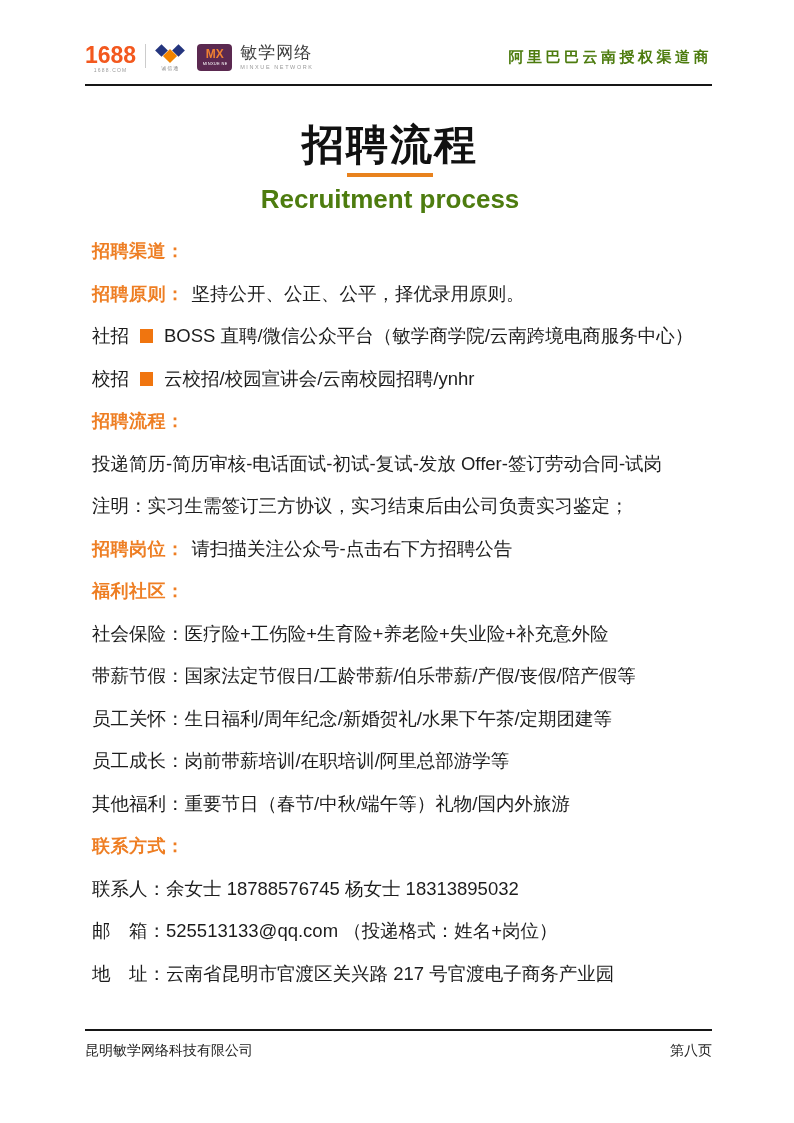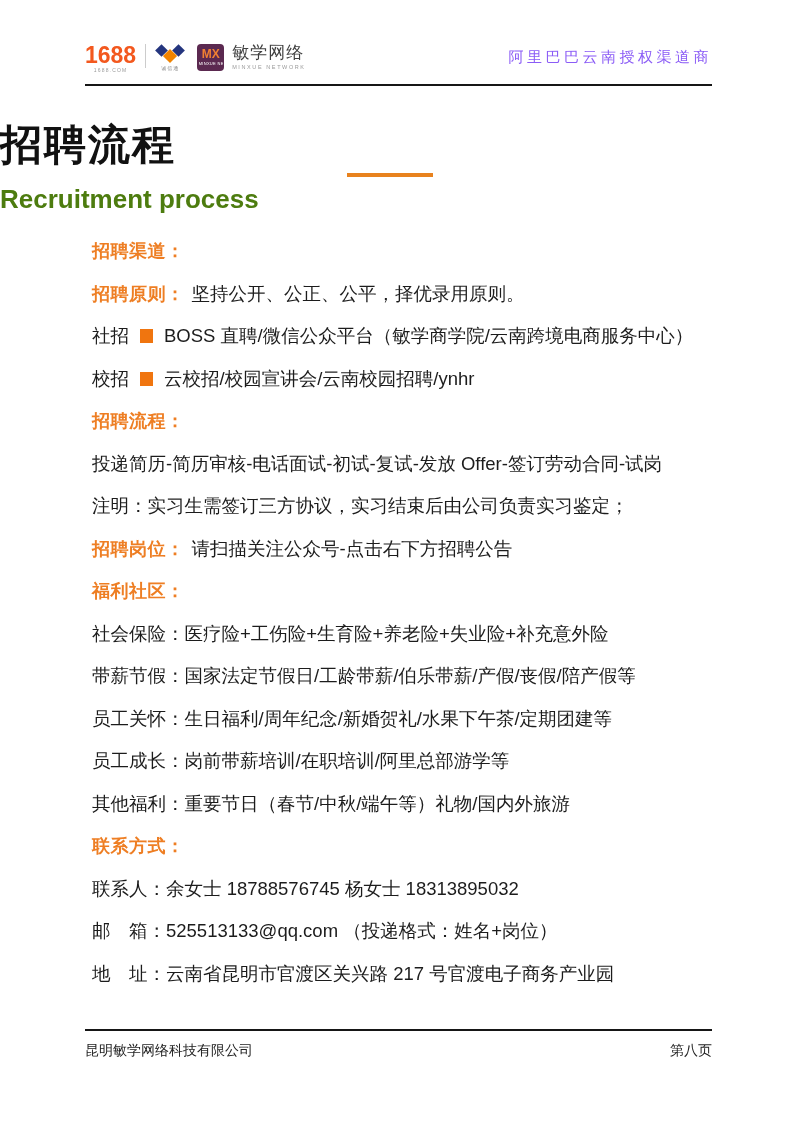--- a/index.html
+++ b/index.html
@@ -35,47 +35,47 @@
 
   .cxt { display:flex; flex-direction:column; align-items:center; margin-right:12px; }
   .cxt-icon { position:relative; width:30px; height:18px; }
   .cxt-icon .d { position:absolute; transform:rotate(45deg); }
   .cxt-icon .d1 { width:9px; height:9px; background:#24357E; left:2px; top:1px; }
   .cxt-icon .d2 { width:9px; height:9px; background:#24357E; right:2px; top:1px; }
   .cxt-icon .d3 { width:10px; height:10px; background:#F08300; left:10px; top:6px; }
   .cxt-caption { font-size:5px; color:#8a8a8a; letter-spacing:1px; margin-top:2px; }
 
   .mx-box {
-    width:27px; height:27px; border-radius:4px; background:#5B2950;
+    width:35px; height:27px; border-radius:4px; background:#5B2950;
     display:flex; flex-direction:column; align-items:center; justify-content:center;
     margin-right:8px; margin-bottom:2px;
   }
   .mx-box .mx-text {
     font-family:"Liberation Sans", sans-serif;
     font-weight:800; font-size:12px; line-height:12px; color:#F08032;
   }
   .mx-box .mx-sub {
     font-size:4px; color:#ffffff; white-space:nowrap; overflow:hidden;
     max-width:24px; letter-spacing:0.3px; margin-top:1px;
     font-family:"Liberation Sans", sans-serif;
   }
   .brand { display:flex; flex-direction:column; margin-bottom:2px; }
   .brand .cn { font-size:17px; line-height:18px; color:#3f3f3f; letter-spacing:1px;
                font-family:"Liberation Sans", sans-serif; }
   .brand .en { font-size:5.5px; color:#9a9a9a; letter-spacing:1.6px; margin-top:2px;
                font-family:"Liberation Sans", sans-serif; }
 
   .tagline {
     font-family:"Liberation Sans", sans-serif;
-    font-weight:400; font-size:15px; color:#8b5cf6; letter-spacing:3.5px;
+    font-weight:700; font-size:15px; color:#4d7c0f; letter-spacing:3.5px;
     margin-bottom:2px; white-space:nowrap;
   }
 
   
-  .title-block { position:absolute; left:0; right:14px; top:120px; }
+  .title-block { position:absolute; left:0; right:14px; top:120px; text-align:center; }
   .title-main {
     font-family:"Liberation Sans", sans-serif;
     font-weight:900; font-size:42px; line-height:50px; color:#111111;
     letter-spacing:2px;
   }
   .title-underline { width:86px; height:4px; background:#E8821E; margin:3px auto 7px auto; }
   .title-sub {
     font-family:"Liberation Sans", sans-serif;
     font-weight:700; font-size:26px; color:#4d7c0f;
   }

